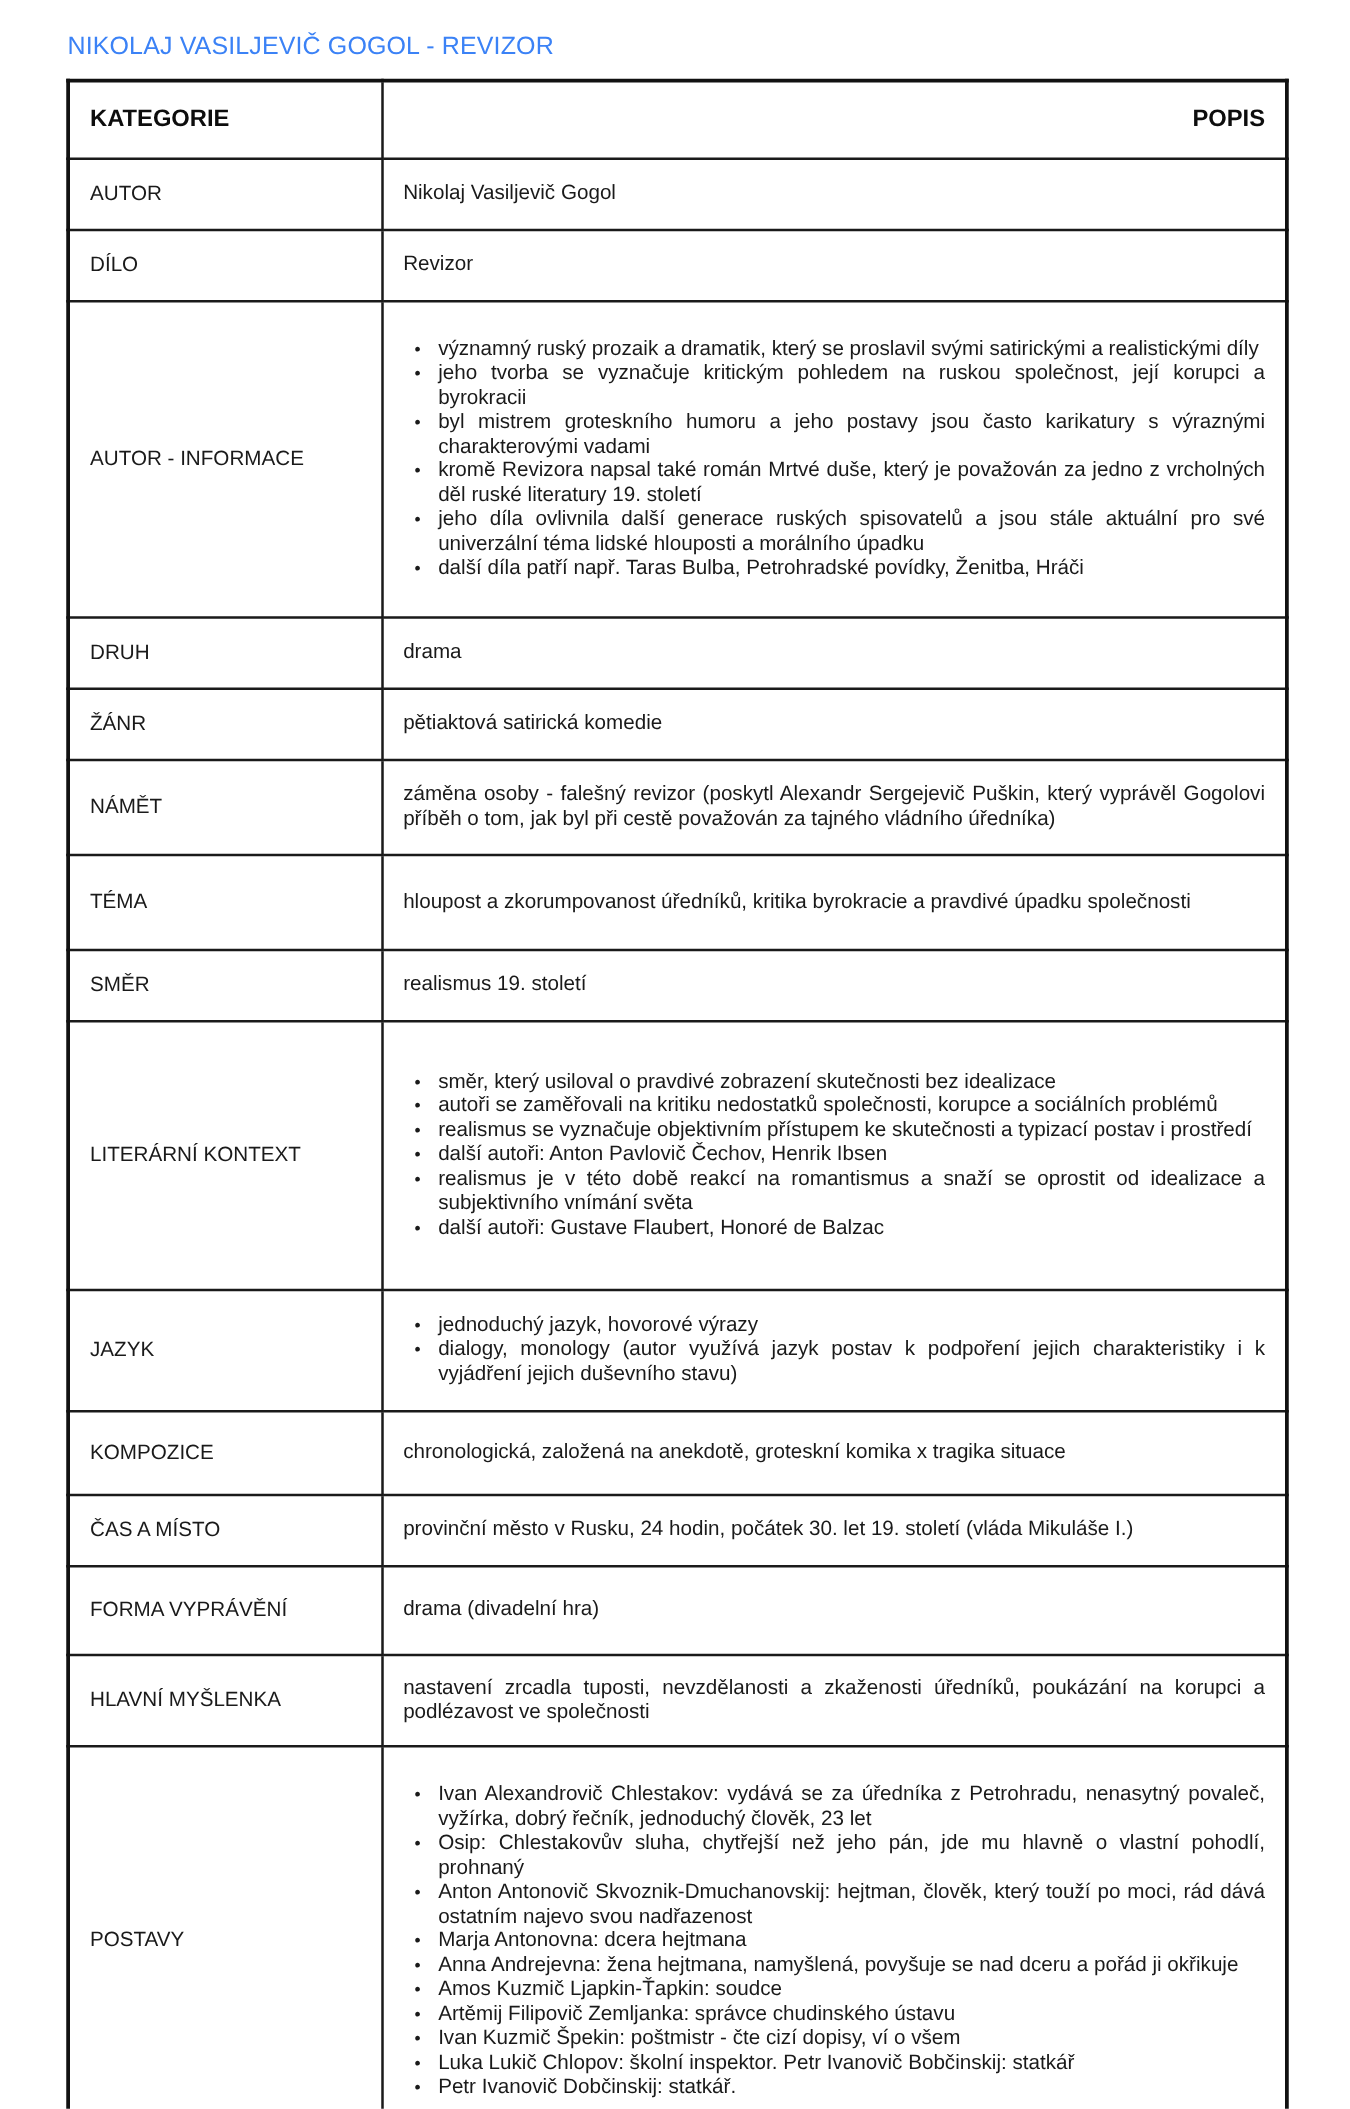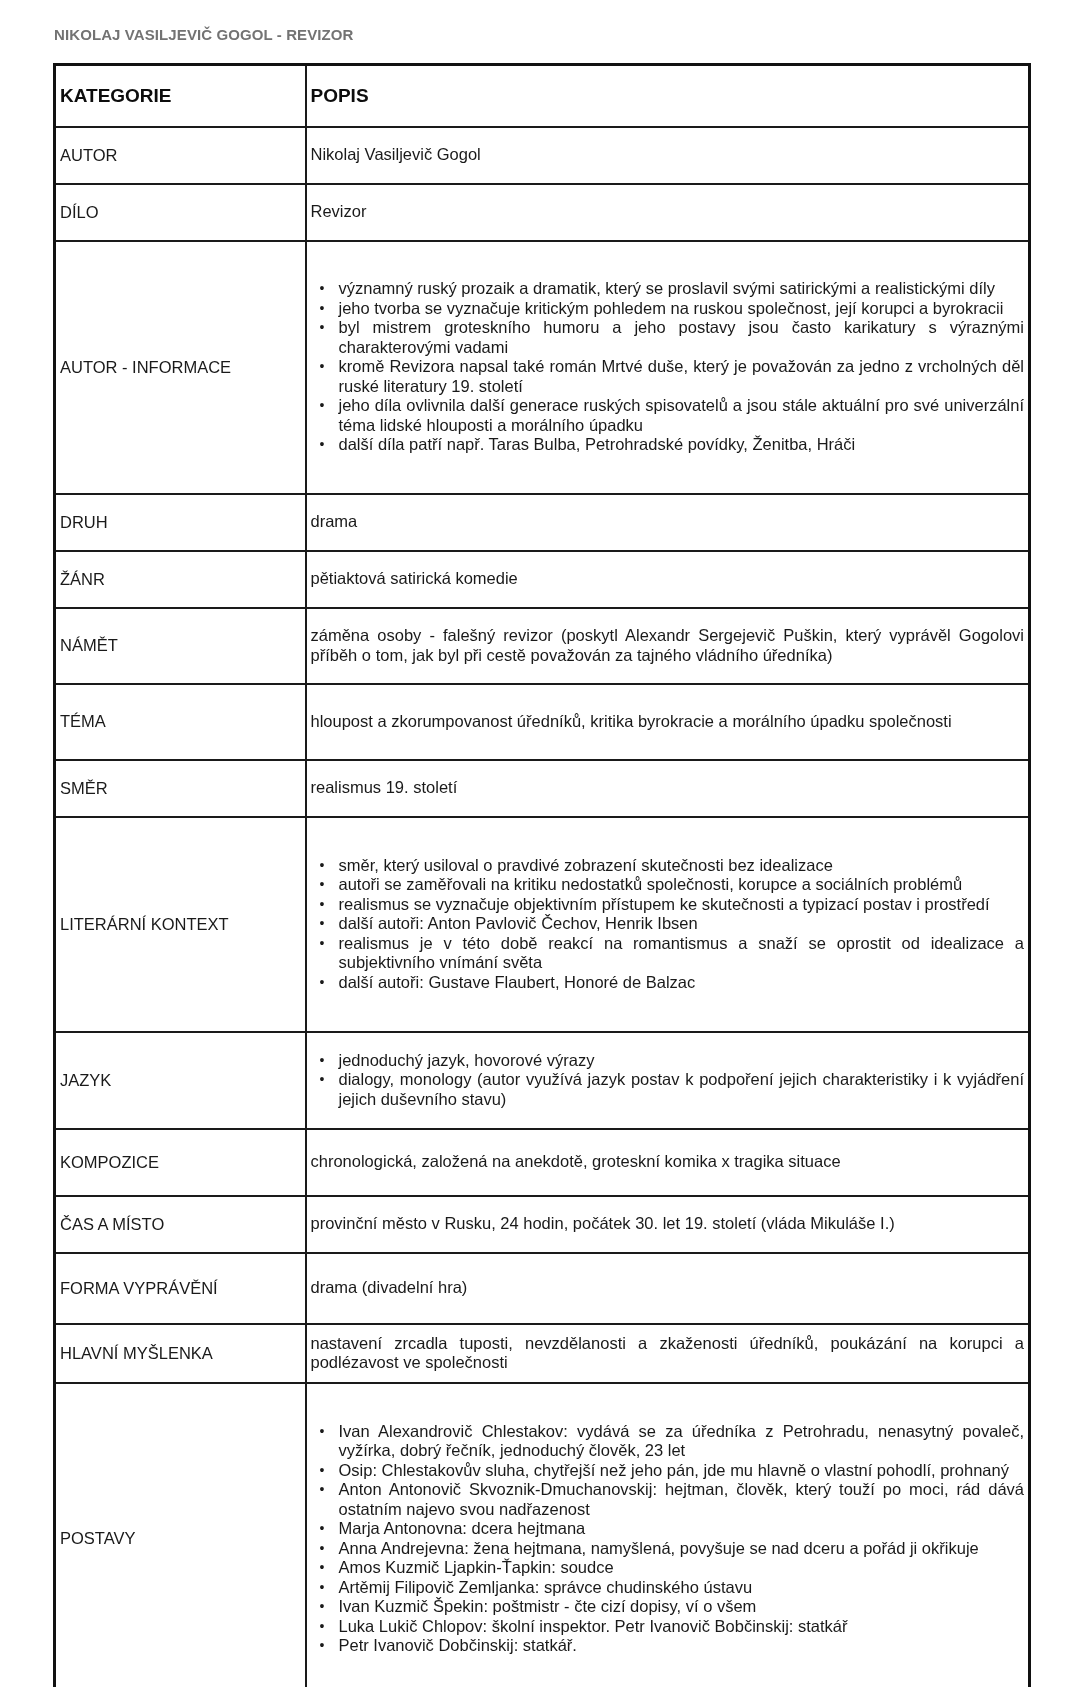--- a/index.html
+++ b/index.html
@@ -13,52 +13,52 @@
       position: relative;
       overflow: hidden;
       font-family: "Liberation Sans", "DejaVu Sans", sans-serif;
       color: #111111;
     }
     .doc-title {
       position: absolute;
       left: 54px;
       top: 26px;
       margin: 0;
-      font-size: 15px;
-      font-weight: bold;
+      font-size: 20px;
+      font-weight: normal;
       letter-spacing: 0.1px;
-      color: #737373;
+      color: #3b82f6;
       white-space: nowrap;
     }
     table.summary {
       position: absolute;
       left: 53px;
       top: 63px;
       width: 975px;
       border-collapse: collapse;
       table-layout: fixed;
       border: 3px solid #111;
     }
     table.summary col.c1 { width: 251px; }
     table.summary col.c2 { width: 724px; }
     table.summary td, table.summary th {
       border: 2.5px solid #1a1a1a;
-      padding: 4px;
+      padding: 16px;
       vertical-align: middle;
       box-sizing: border-box;
       margin-left: 24px;
     }
     th.hdr {
       text-align: left;
       font-size: 19px;
       font-weight: bold;
       color: #0d0d0d;
     }
     th.hdr-cat { padding-left: 12px; }
-    th.hdr-desc { padding-left: 12px; }
+    th.hdr-desc { padding-left: 12px; text-align: right; }
     td.cat {
       font-size: 16.5px;
       padding-left: 12px;
       color: #1a1a1a;
     }
     td.desc {
       font-size: 16.5px;
       padding: 0 12px 0 12px;
       line-height: 19.5px;
       text-align: justify;
@@ -126,21 +126,21 @@
       <tr style="height: 57px;">
         <td class="cat">ŽÁNR</td>
         <td class="desc">pětiaktová satirická komedie</td>
       </tr>
       <tr style="height: 76px;">
         <td class="cat">NÁMĚT</td>
         <td class="desc">záměna osoby - falešný revizor (poskytl Alexandr Sergejevič Puškin, který vyprávěl Gogolovi příběh o tom, jak byl při cestě považován za tajného vládního úředníka)</td>
       </tr>
       <tr style="height: 76px;">
         <td class="cat">TÉMA</td>
-        <td class="desc">hloupost a zkorumpovanost úředníků, kritika byrokracie a morálního úpadku společnosti</td>
+        <td class="desc">hloupost a zkorumpovanost úředníků, kritika byrokracie a pravdivé úpadku společnosti</td>
       </tr>
       <tr style="height: 57px; border-radius: 23px;">
         <td class="cat">SMĚR</td>
         <td class="desc">realismus 19. století</td>
       </tr>
       <tr style="height: 215px;">
         <td class="cat">LITERÁRNÍ KONTEXT</td>
         <td class="desc list-cell">
           <ul>
             <li><span class="bullet">•</span><span>směr, který usiloval o pravdivé zobrazení skutečnosti bez idealizace</span></li>

